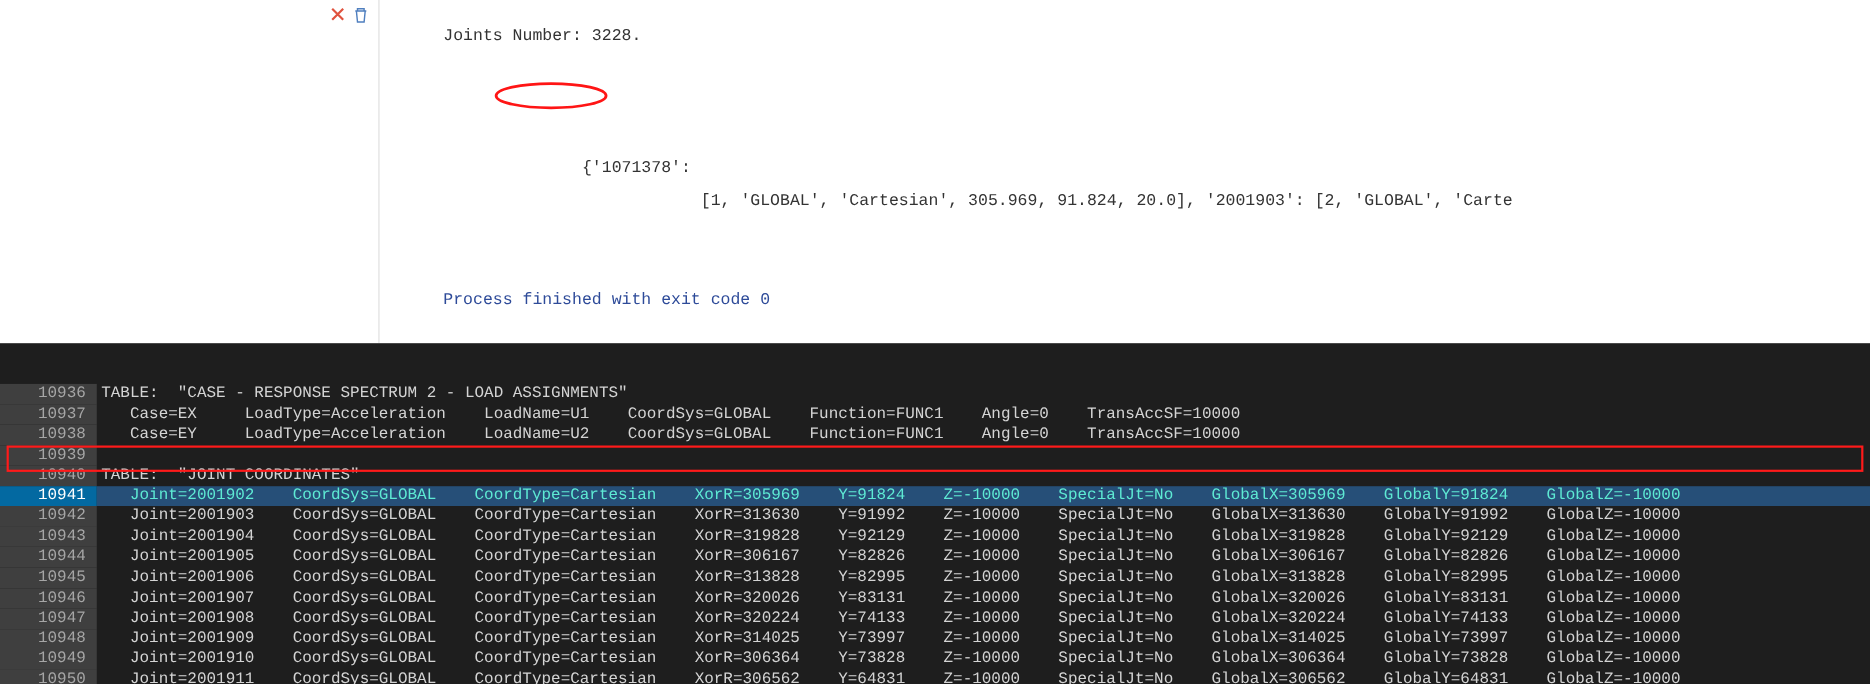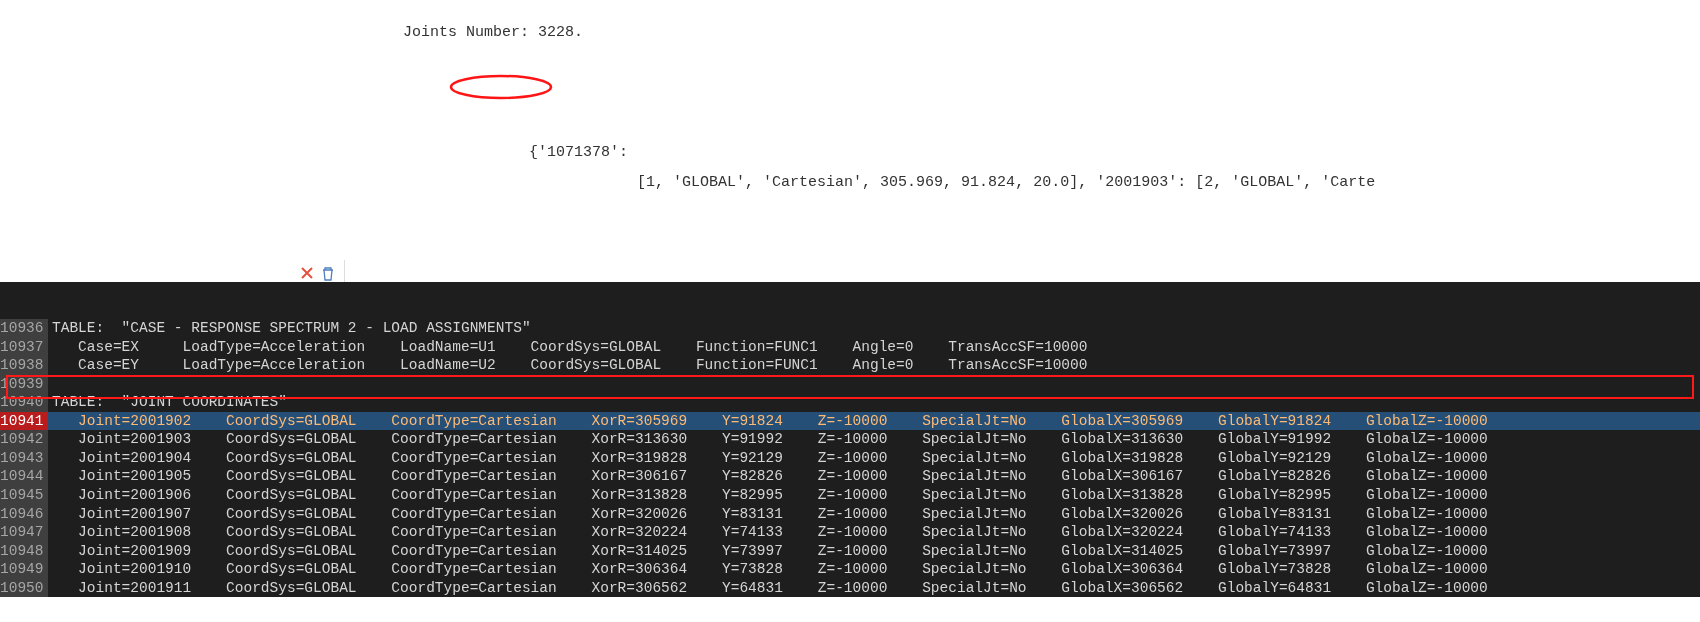--- a/index.html
+++ b/index.html
@@ -1,30 +1,30 @@
 <!DOCTYPE html>
 <html><head>
 <meta charset="utf-8">
 <style>
   * { margin: 0; padding: 0; box-sizing: border-box; }
   body { font-family: "Consolas", "Courier New", monospace; font-size: 14px; background: #fff; width: 1700px; }
-  .top-pane { display: flex; align-items: flex-end; }
+  .top-pane { display: flex; }
   .gutter-top { width: 345px; border-right: 1px solid #ddd; display: flex; justify-content: flex-end; align-items: flex-start; padding: 6px 8px 0 0; gap: 6px; }
   .del-icon svg, .close-icon svg { display: block; }
   .output-pane { flex: 1; padding: 18px 40px 24px 58px; font-family: "SimSun","Courier New",monospace; font-size: 15px; line-height: 2.0; color: #333; }
   .out-line { white-space: pre; }
   .circle-wrap { position: relative; display: inline-block; }
   .red-ellipse { position: absolute; left: -8px; top: -4px; width: 104px; height: 26px; pointer-events: none; }
   .exit-line { color: #2e4b99; }
   .dark-pane { background: #1e1e1e; color: #d4d4d4; font-family: "Consolas","Courier New",monospace; font-size: 14.5px; line-height: 1.28; white-space: pre; position: relative; }
   .code-row { display: flex; }
-  .lineno { width: 48px; background: #3f3f3f; color: #a6a6a6; text-align: right; padding-right: 10px; flex-shrink: 0; user-select: none; }
+  .lineno { width: 88px; background: #3f3f3f; color: #a6a6a6; text-align: right; padding-right: 10px; flex-shrink: 0; user-select: none; }
   .code-txt { flex: 1; padding-left: 4px; overflow: hidden; }
-  .code-row.sel .lineno { background: #b91c1c; color: #fff; }
-  .code-row.sel .code-txt { background: #264f78; color: #fdba74; }
+  .code-row.sel .lineno { background: #0369a1; color: #fff; }
+  .code-row.sel .code-txt { background: #264f78; color: #5eead4; }
   .red-box { position: absolute; border: 2px solid #ff1a1a; pointer-events: none; }
 </style>
 </head>
 <body>
 
 <div class="top-pane">
   <div class="gutter-top">
     <span class="close-icon">
       <svg width="14" height="14" viewBox="0 0 14 14">
           <path d="M2 2 L12 12 M12 2 L2 12" stroke="#e0523e" stroke-width="2" fill="none"></path>
@@ -40,18 +40,19 @@
     <div class="out-line">Joints Number: 3228.</div>
     <div class="out-line">
       <span class="circle-wrap">
         <svg class="red-ellipse" viewBox="0 0 104 26">
             <ellipse cx="52" cy="13" rx="50" ry="11" stroke="#ff1515" stroke-width="2.5" fill="none"></ellipse>
           </svg>
         <span>{'1071378':</span>
       </span><span> [1, 'GLOBAL', 'Cartesian', 305.969, 91.824, 20.0], '2001903': [2, 'GLOBAL', 'Carte</span>
     </div>
     <div class="out-line">&nbsp;</div>
+    <div class="out-line exit-line">Process finished with exit code 0</div>
   </div>
 </div>
 
 <div class="dark-pane" id="editor">
   <div class="red-box" style="left:6px;top:93px;width:1688px;height:24px;"></div>
 <div class="code-row"><div class="lineno">10936</div><div class="code-txt">TABLE:  "CASE - RESPONSE SPECTRUM 2 - LOAD ASSIGNMENTS"</div></div><div class="code-row"><div class="lineno">10937</div><div class="code-txt">   Case=EX     LoadType=Acceleration    LoadName=U1    CoordSys=GLOBAL    Function=FUNC1    Angle=0    TransAccSF=10000</div></div><div class="code-row"><div class="lineno">10938</div><div class="code-txt">   Case=EY     LoadType=Acceleration    LoadName=U2    CoordSys=GLOBAL    Function=FUNC1    Angle=0    TransAccSF=10000</div></div><div class="code-row"><div class="lineno">10939</div><div class="code-txt"></div></div><div class="code-row"><div class="lineno">10940</div><div class="code-txt">TABLE:  "JOINT COORDINATES"</div></div><div class="code-row sel"><div class="lineno">10941</div><div class="code-txt">   Joint=2001902    CoordSys=GLOBAL    CoordType=Cartesian    XorR=305969    Y=91824    Z=-10000    SpecialJt=No    GlobalX=305969    GlobalY=91824    GlobalZ=-10000</div></div><div class="code-row"><div class="lineno">10942</div><div class="code-txt">   Joint=2001903    CoordSys=GLOBAL    CoordType=Cartesian    XorR=313630    Y=91992    Z=-10000    SpecialJt=No    GlobalX=313630    GlobalY=91992    GlobalZ=-10000</div></div><div class="code-row"><div class="lineno">10943</div><div class="code-txt">   Joint=2001904    CoordSys=GLOBAL    CoordType=Cartesian    XorR=319828    Y=92129    Z=-10000    SpecialJt=No    GlobalX=319828    GlobalY=92129    GlobalZ=-10000</div></div><div class="code-row"><div class="lineno">10944</div><div class="code-txt">   Joint=2001905    CoordSys=GLOBAL    CoordType=Cartesian    XorR=306167    Y=82826    Z=-10000    SpecialJt=No    GlobalX=306167    GlobalY=82826    GlobalZ=-10000</div></div><div class="code-row"><div class="lineno">10945</div><div class="code-txt">   Joint=2001906    CoordSys=GLOBAL    CoordType=Cartesian    XorR=313828    Y=82995    Z=-10000    SpecialJt=No    GlobalX=313828    GlobalY=82995    GlobalZ=-10000</div></div><div class="code-row"><div class="lineno">10946</div><div class="code-txt">   Joint=2001907    CoordSys=GLOBAL    CoordType=Cartesian    XorR=320026    Y=83131    Z=-10000    SpecialJt=No    GlobalX=320026    GlobalY=83131    GlobalZ=-10000</div></div><div class="code-row"><div class="lineno">10947</div><div class="code-txt">   Joint=2001908    CoordSys=GLOBAL    CoordType=Cartesian    XorR=320224    Y=74133    Z=-10000    SpecialJt=No    GlobalX=320224    GlobalY=74133    GlobalZ=-10000</div></div><div class="code-row"><div class="lineno">10948</div><div class="code-txt">   Joint=2001909    CoordSys=GLOBAL    CoordType=Cartesian    XorR=314025    Y=73997    Z=-10000    SpecialJt=No    GlobalX=314025    GlobalY=73997    GlobalZ=-10000</div></div><div class="code-row"><div class="lineno">10949</div><div class="code-txt">   Joint=2001910    CoordSys=GLOBAL    CoordType=Cartesian    XorR=306364    Y=73828    Z=-10000    SpecialJt=No    GlobalX=306364    GlobalY=73828    GlobalZ=-10000</div></div><div class="code-row"><div class="lineno">10950</div><div class="code-txt">   Joint=2001911    CoordSys=GLOBAL    CoordType=Cartesian    XorR=306562    Y=64831    Z=-10000    SpecialJt=No    GlobalX=306562    GlobalY=64831    GlobalZ=-10000</div></div></div>
 
 </body></html>

